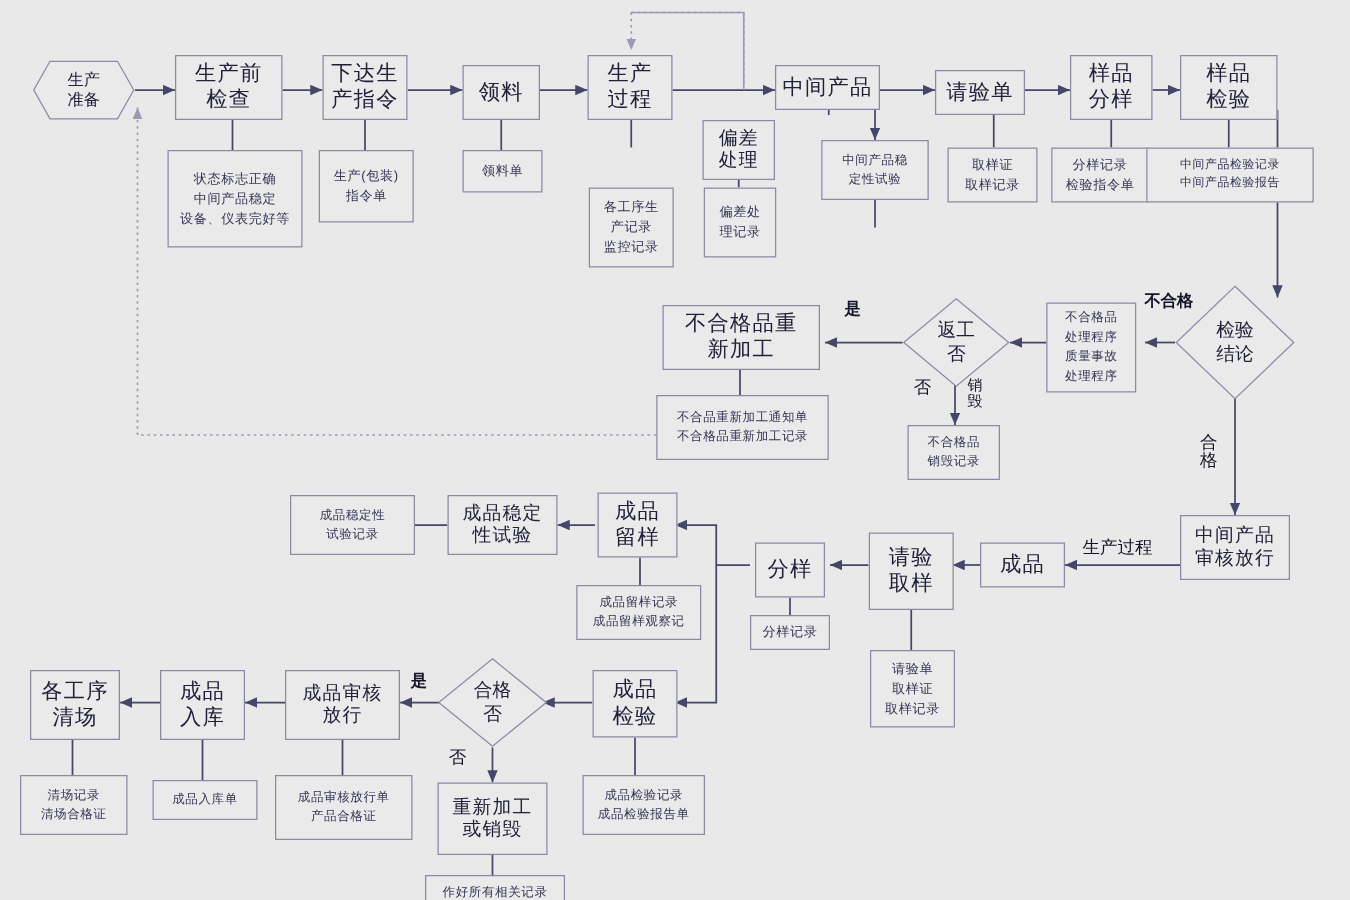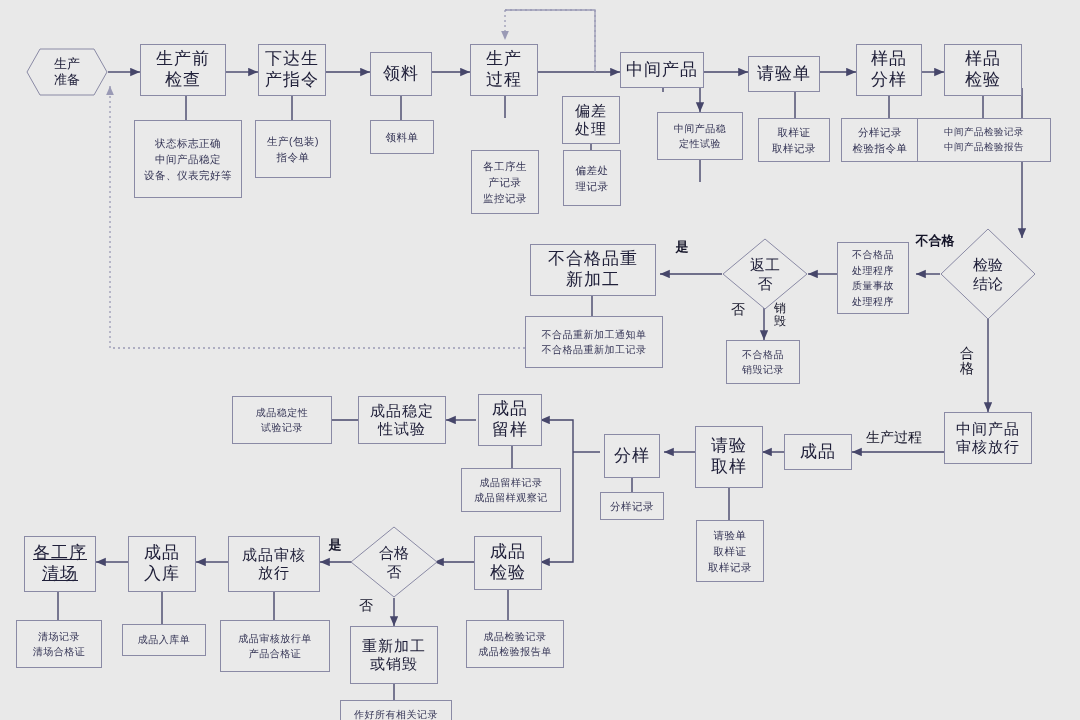--- a/index.html
+++ b/index.html
@@ -302,21 +302,21 @@
 产品合格证</div>
 
   <div class="node proc small" style="left:228px;top:536px;width:92px;height:56px;">成品审核
 放行</div>
 
   <div class="node proc" style="left:128px;top:536px;width:68px;height:56px;">成品
 入库</div>
 
   <div class="node doc t2" style="left:122px;top:624px;width:84px;height:32px;">成品入库单</div>
 
-  <div class="node proc" style="left:24px;top:536px;width:72px;height:56px;text-decoration:underline;">各工序
+  <div class="node proc" style="left:24px;top:536px;width:72px;height:56px;">各工序
 清场</div>
 
   <div class="node doc t2" style="left:16px;top:620px;width:86px;height:48px;">清场记录
 清场合格证</div>
 
   <div class="elabel" style="left:668px;top:240px;width:28px;">是</div>
 
   <div class="elabel norm" style="left:726px;top:302px;width:24px;font-size:14px;">否</div>
 
   <div class="elabel norm v" style="left:772px;top:302px;width:16px;">销

